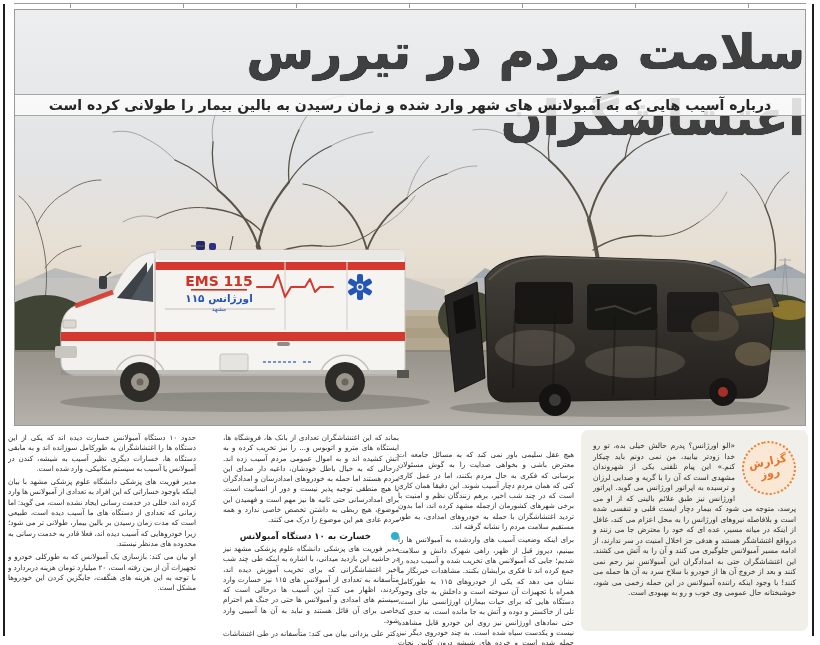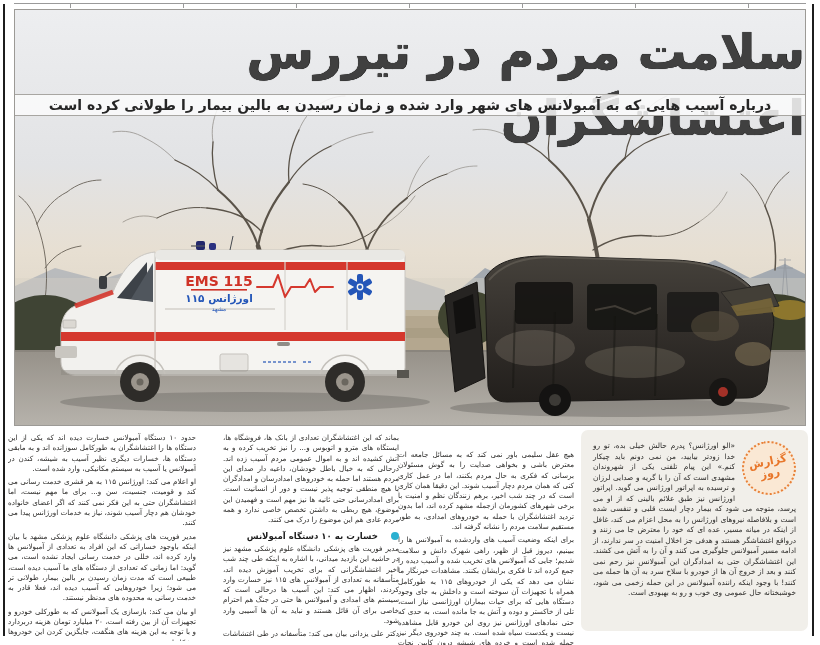--- a/index.html
+++ b/index.html
@@ -34,25 +34,25 @@
     direction:rtl;font-size:14px;font-weight:700;color:#262626;
   }
 
   
   .col{
     position:absolute;top:433px;height:208px;overflow:hidden;
     direction:rtl;text-align:justify;color:#2e2d2b;
     font-size:7.2px;line-height:10.3px;
   }
   .col p{margin:0 0 3px 0;}
-  .col-a{left:8px;width:188px;}
+  .col-a{left:8px;width:188px;font-family:Liberation Serif, serif;}
   .col-b{left:215px;width:176px;margin-left:8px;}
   .col-c{left:398px;width:176px;margin-top:17px;}
   .subhead{
-    display:flex;align-items:center;gap:13px;direction:rtl;
+    display:flex;align-items:center;gap:20px;direction:rtl;
     font-size:8.6px;font-weight:700;color:#1e1e1e;margin:5px 0 3px 0;
   }
   .subhead .dot{width:8px;height:8px;border-radius:50%;background:#2bb0d0;flex:0 0 auto;}
 
   .lead-panel{
     position:absolute;left:581px;top:430px;width:227px;height:201px;box-sizing:border-box;
     background:#f1efea;border-radius:7px;padding:11px 12px 10px 12px;overflow:hidden;
     direction:rtl;text-align:justify;color:#2e2d2b;font-size:7.4px;line-height:10.5px;
   }
   .badge{
@@ -280,16 +280,15 @@
   <div class="subhead">
     <span class="dot"></span>
     <span>خسارت به ۱۰ دستگاه آمبولانس</span>
   </div>
   <p>مدیر فوریت های پزشکی دانشگاه علوم پزشکی مشهد نیز در حاشیه این بازدید میدانی، با اشاره به اینکه طی چند شب اخیر اغتشاشگرانی که برای تخریب آموزش دیده اند، متأسفانه به تعدادی از آمبولانس های ۱۱۵ نیز خسارت وارد کردند، اظهار می کند: این آسیب ها درحالی است که سیستم های امدادی و آمبولانس ها حتی در جنگ هم احترام خاصی برای آن قائل هستند و نباید به آن ها آسیبی وارد شود.</p>
   <p>دکتر علی یزدانی بیان می کند: متأسفانه در طی اغتشاشات اخیر</p>
 </div>
 
 <div class="col col-a">
   <p>حدود ۱۰ دستگاه آمبولانس خسارت دیده اند که یکی از این دستگاه ها را اغتشاشگران به طورکامل سوزانده اند و به مابقی دستگاه ها، خسارات دیگری نظیر آسیب به شیشه، کندن در آمبولانس یا آسیب به سیستم مکانیکی، وارد شده است.</p>
-  <p>او اعلام می کند: اورژانس ۱۱۵ به هر قشری خدمت رسانی می کند و قومیت، جنسیت، سن و... برای ما مهم نیست، اما اغتشاشگران حتی به این فکر نمی کنند که اگر اعضای خانواده خودشان هم دچار آسیب شوند، نیاز به خدمات اورژانس پیدا می کنند.</p>
   <p>مدیر فوریت های پزشکی دانشگاه علوم پزشکی مشهد با بیان اینکه باوجود خساراتی که این افراد به تعدادی از آمبولانس ها وارد کرده اند، خللی در خدمت رسانی ایجاد نشده است، می گوید: اما زمانی که تعدادی از دستگاه های ما آسیب دیده است، طبیعی است که مدت زمان رسیدن بر بالین بیمار، طولانی تر می شود؛ زیرا خودروهایی که آسیب دیده اند، فعلا قادر به خدمت رسانی به محدوده های مدنظر نیستند.</p>
   <p>او بیان می کند: بازسازی یک آمبولانس که به طورکلی خودرو و تجهیزات آن از بین رفته است، ۲۰ میلیارد تومان هزینه دربردارد و با توجه به این هزینه های هنگفت، جایگزین کردن این خودروها مشکل است.</p>
 </div>
 
 </body></html>

